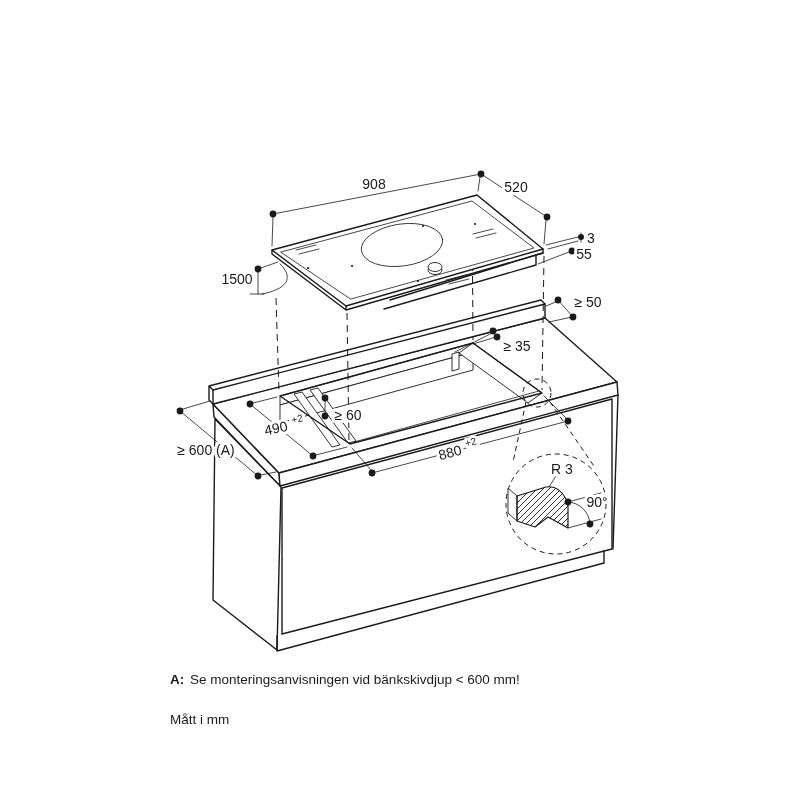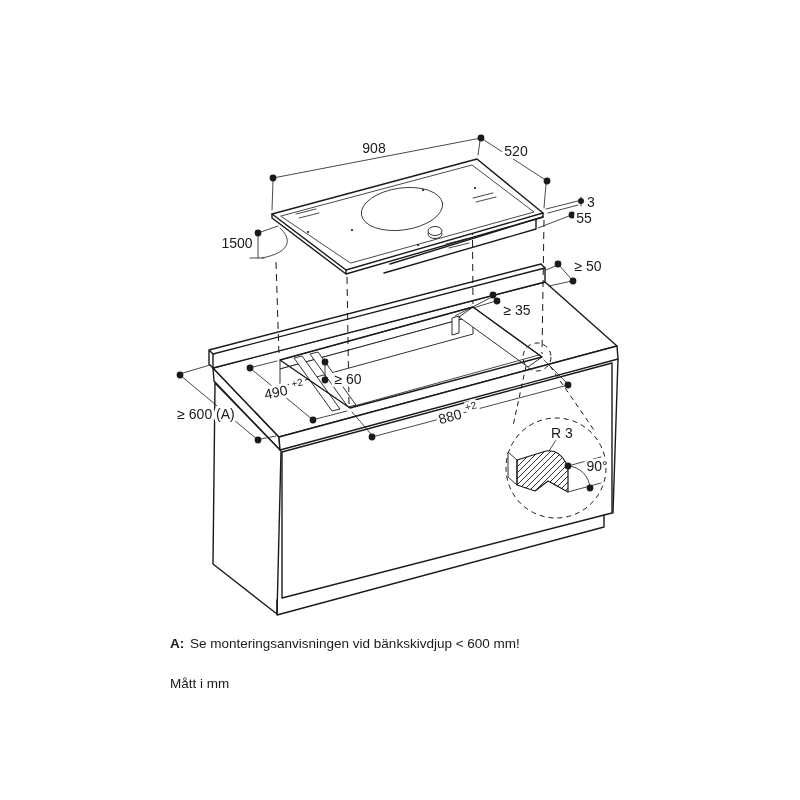--- a/index.html
+++ b/index.html
@@ -1,16 +1,16 @@
 <!DOCTYPE html>
 <html><head>
 <meta charset="utf-8">
 <style>
   html,body{margin:0;padding:0;background:#ffffff;}
-  .page{width:800px;height:688px;background:#fff;position:relative;font-family:"Liberation Sans",sans-serif;}
+  .page{width:800px;height:688px;background:#fff;position:relative;font-family:"Liberation Sans",sans-serif;margin-top:36px;}
   svg{display:block;}
   .ln{fill:none;stroke:#1a1a1a;stroke-width:1.4;stroke-linejoin:round;stroke-linecap:round;}
   .lnw{fill:#ffffff;stroke:#1a1a1a;stroke-width:1.4;stroke-linejoin:round;}
   .tn{fill:none;stroke:#1a1a1a;stroke-width:0.8;stroke-linejoin:round;stroke-linecap:round;}
   .tnw{fill:#ffffff;stroke:#1a1a1a;stroke-width:0.9;stroke-linejoin:round;}
   .dash{fill:none;stroke:#1a1a1a;stroke-width:1;stroke-dasharray:7 5;}
   .dashc{fill:none;stroke:#1a1a1a;stroke-width:1;stroke-dasharray:5 4;}
   .dashcw{fill:#ffffff;stroke:#1a1a1a;stroke-width:1;stroke-dasharray:5 4;}
   .dot{fill:#1a1a1a;stroke:none;}
   .lbl{font-family:"Liberation Sans",sans-serif;font-size:14px;fill:#1a1a1a;}

